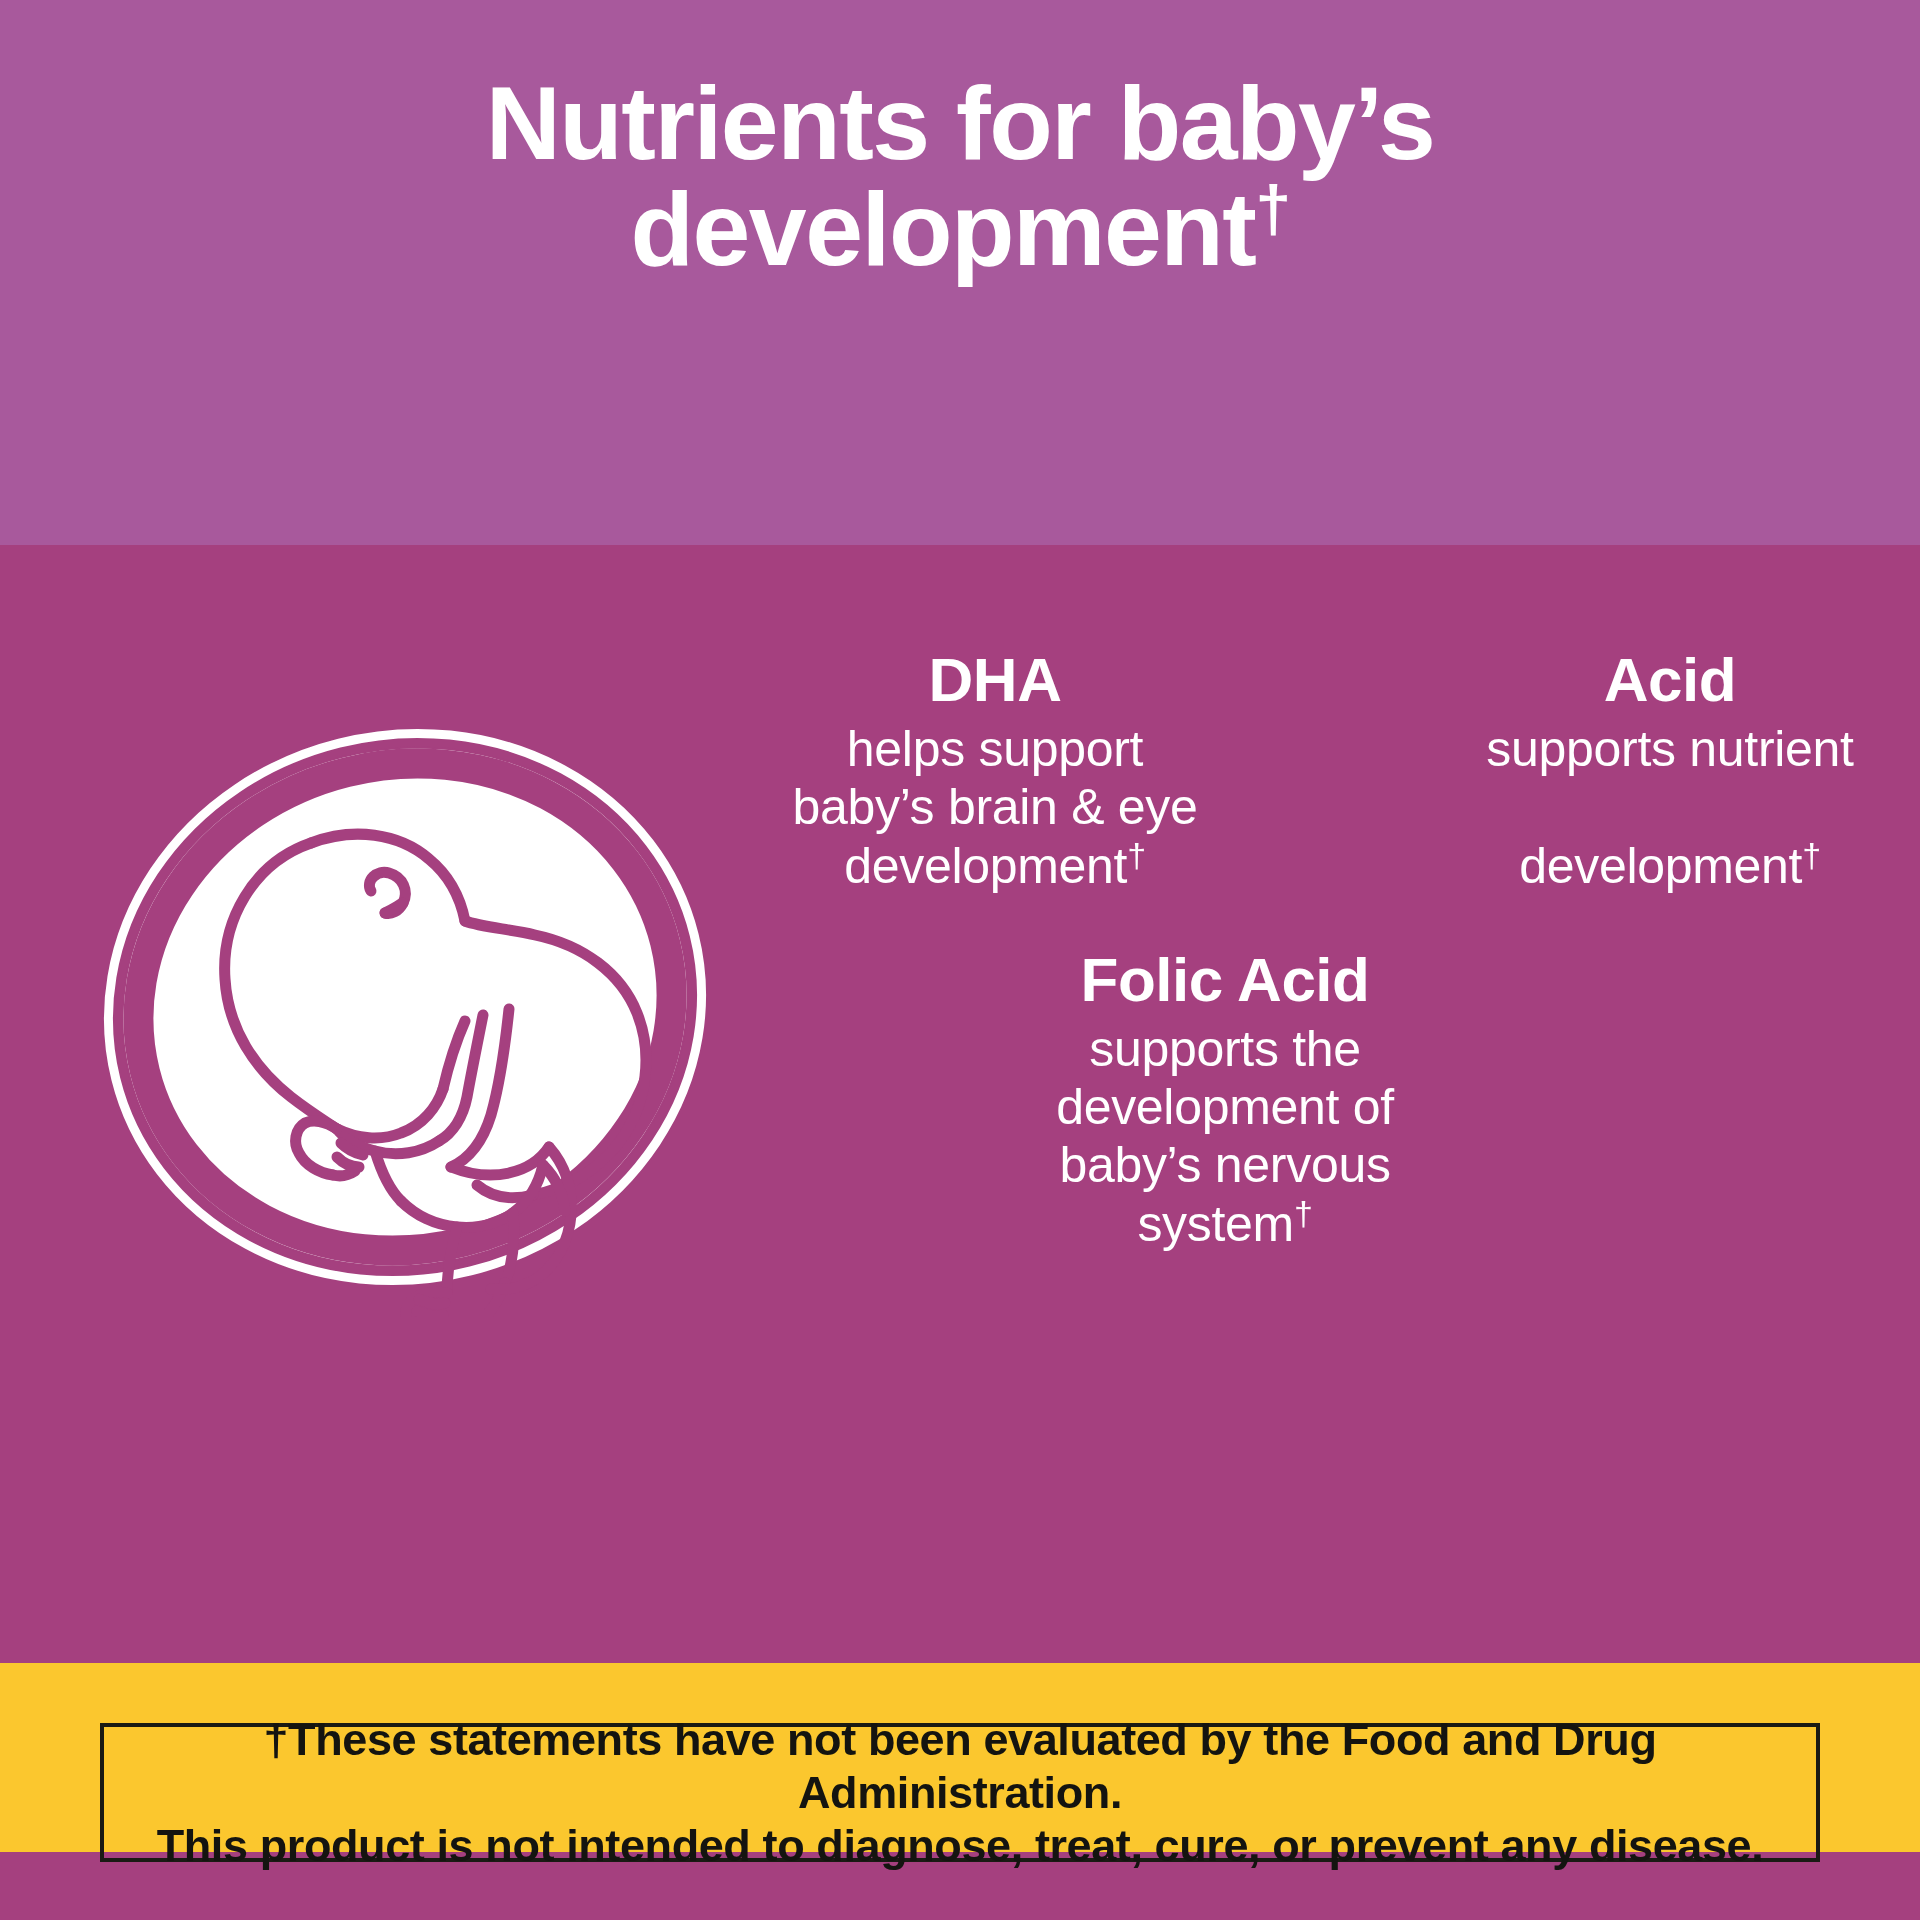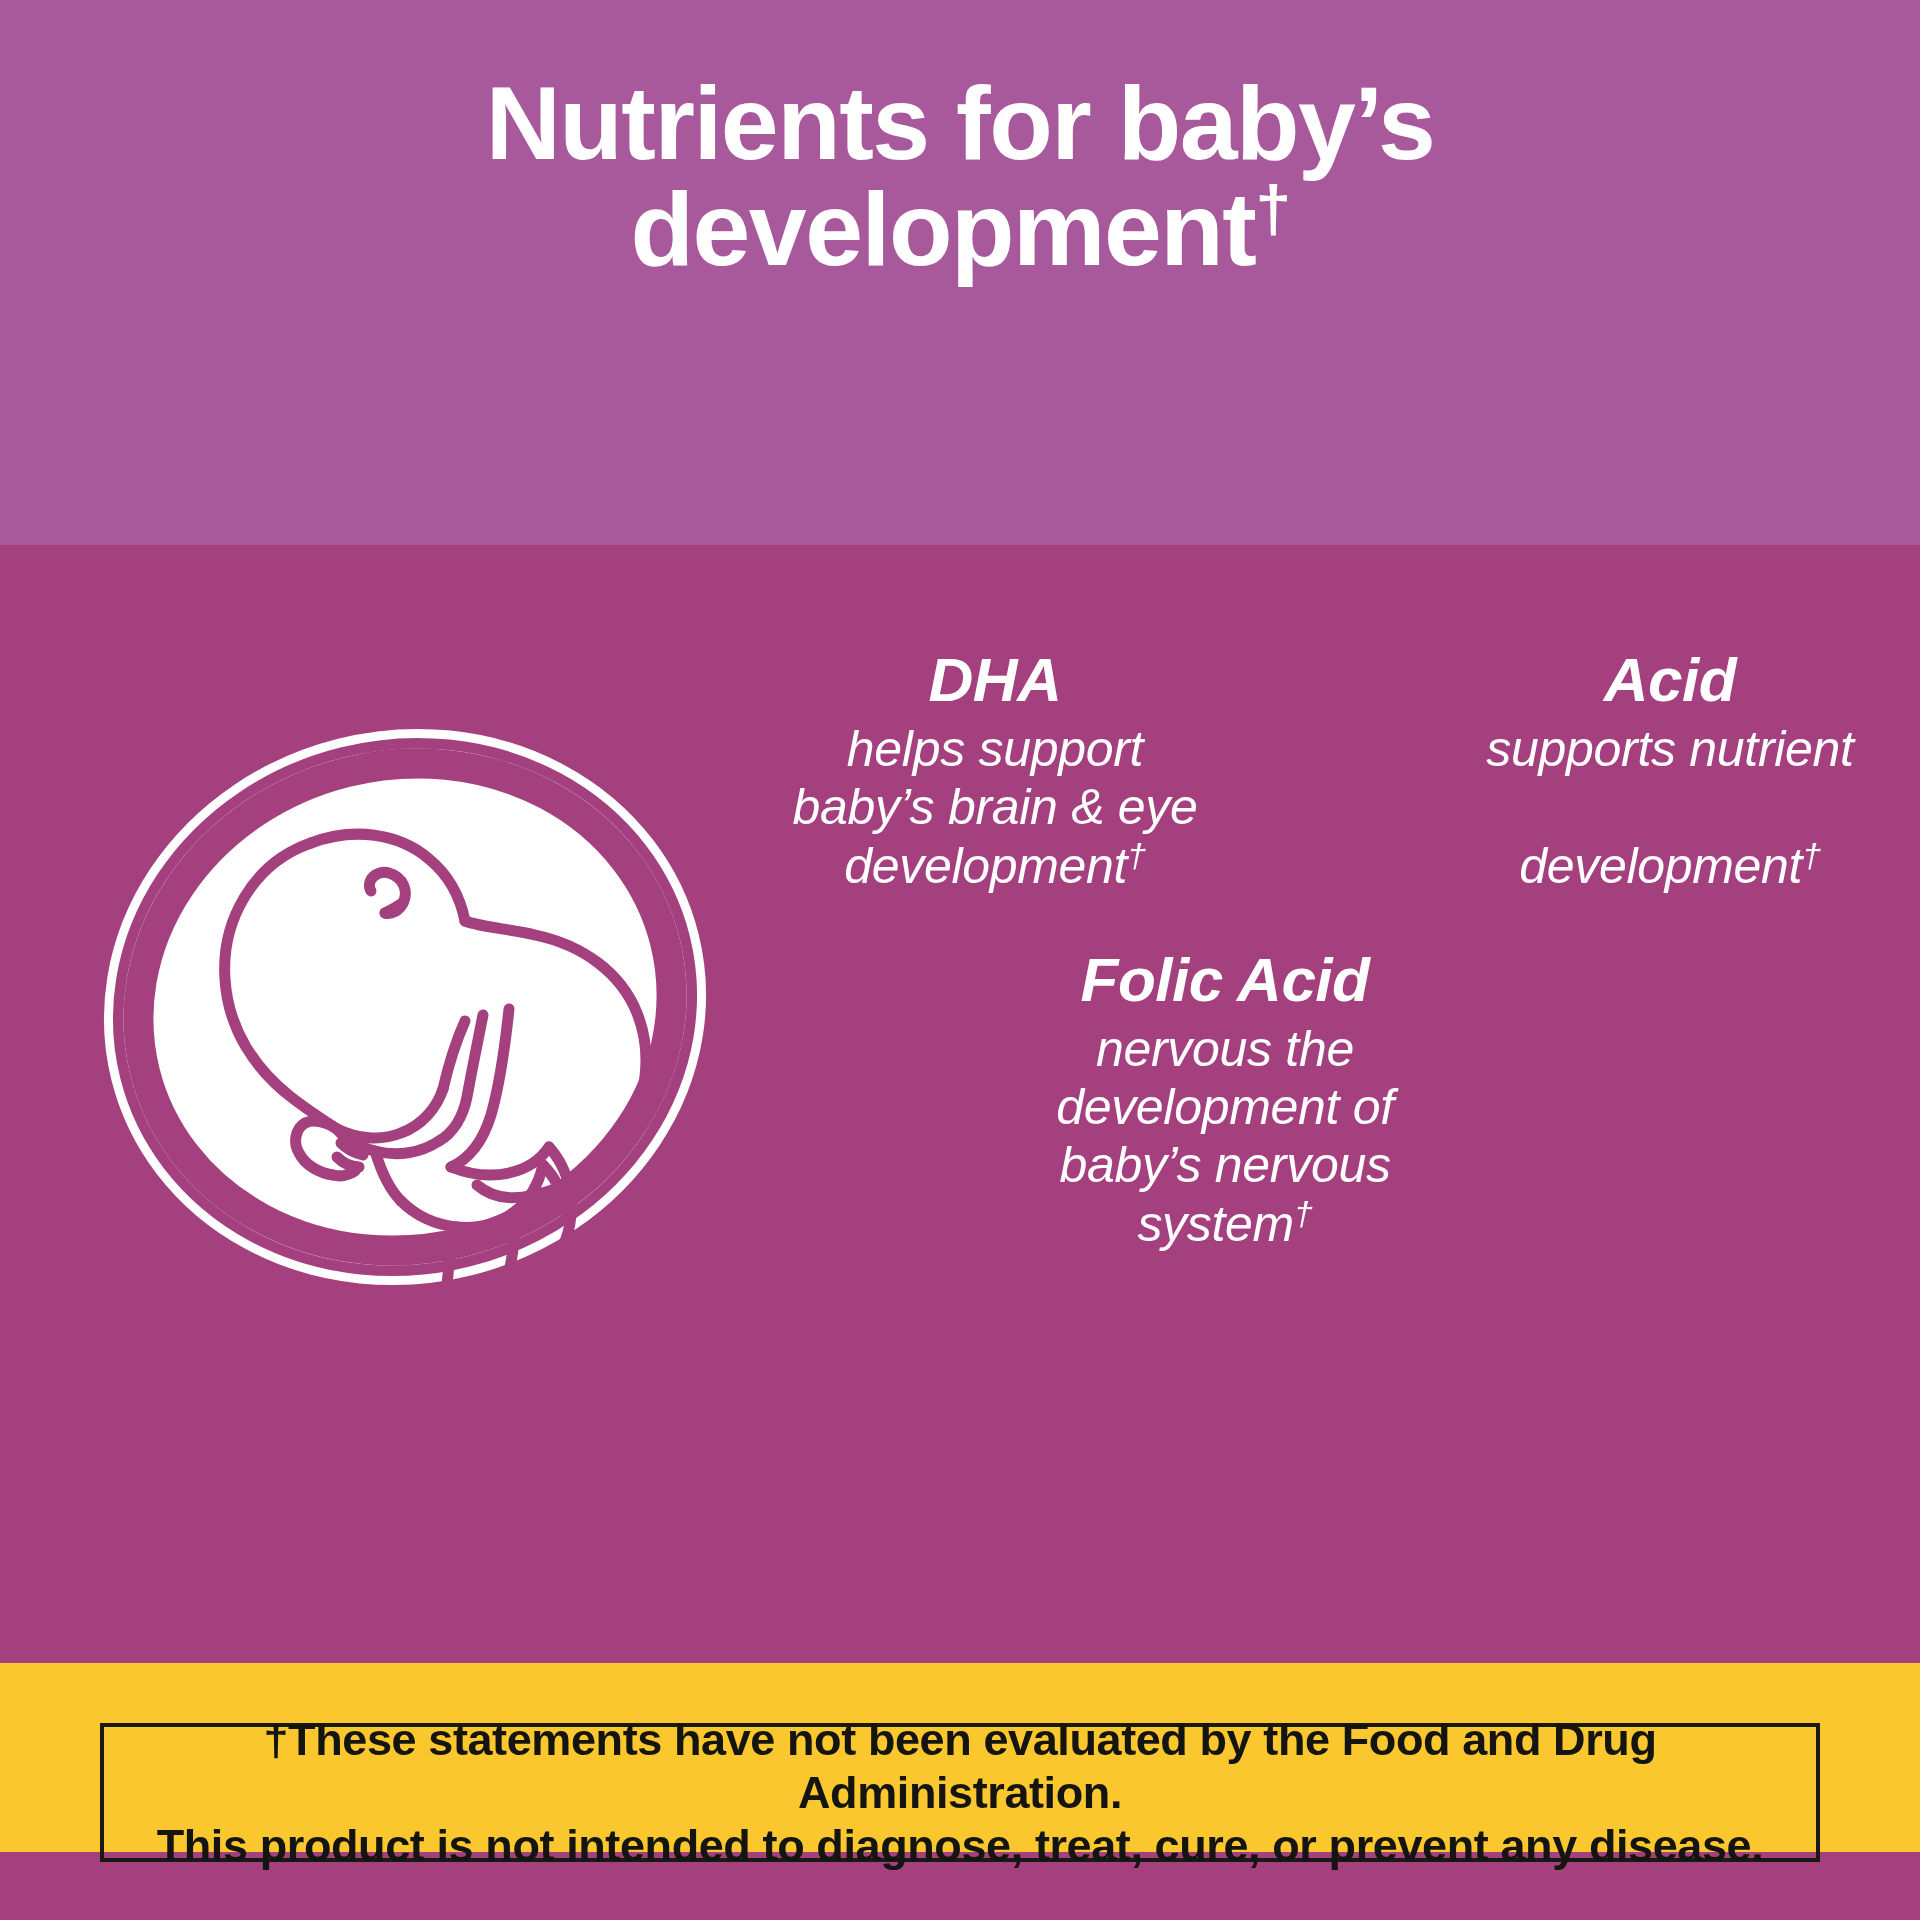--- a/index.html
+++ b/index.html
@@ -60,21 +60,20 @@
   }
 
   
   .body-band {
     position: absolute;
     left: 0;
     top: 627px;
     width: 1920px;
     height: 1036px;
     background: #A5407F;
-    font-style: italic;
   }
 
   
   .fetus-art {
     position: absolute;
     left: 85px;
     top: 50px;
     width: 640px;
     height: 640px;
   }
@@ -293,21 +292,21 @@
             <br>
             <span>development</span><span class="dag2">†</span>
           </div>
         </div>
 
       </div>
 
       <div class="nut nut-folic">
         <div class="nut-title">Folic Acid</div>
         <div class="nut-desc">
-          <span>nervous the</span><br>
+          <span>supports the</span><br>
           <span>development of</span><br>
           <span>baby’s nervous</span><br>
           <span>system</span><span class="dag2">†</span>
         </div>
       </div>
 
     </div>
   </div>
 
   <div class="footer-band">

